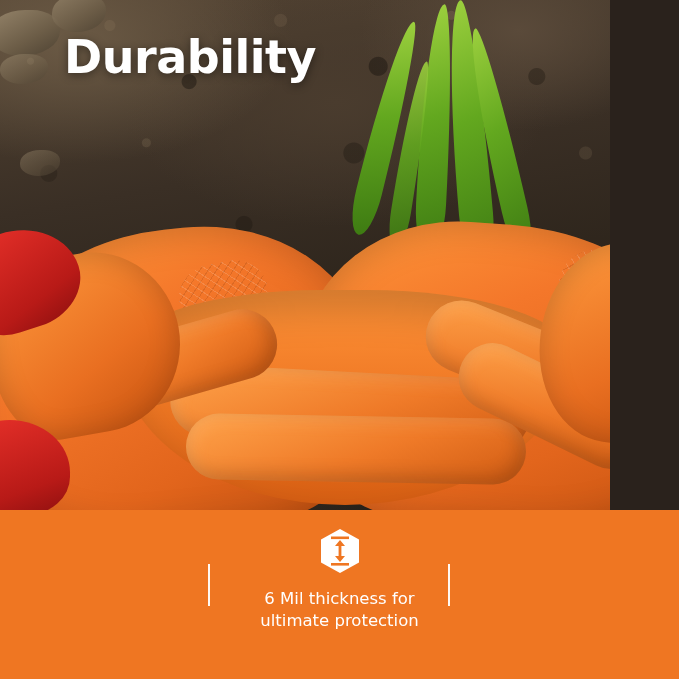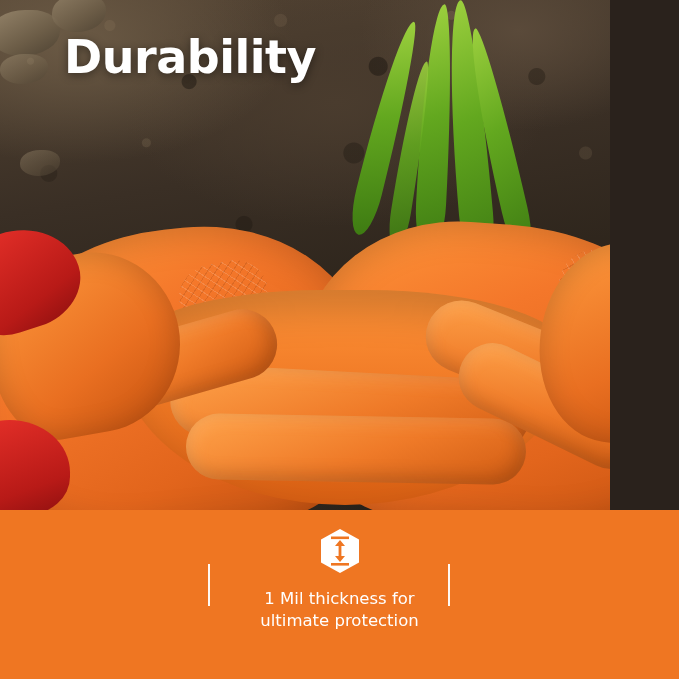--- a/index.html
+++ b/index.html
@@ -272,21 +272,21 @@
   <div class="banner">
     <div class="features">
 
       <div class="feature">
         <svg class="ic" viewBox="0 0 42 46">
           <path d="M21 1 L40 11.5 L40 34.5 L21 45 L2 34.5 L2 11.5 Z" fill="#ffffff"></path>
           <path d="M21 12 L26 18 L22.4 18 L22.4 28 L26 28 L21 34 L16 28 L19.6 28 L19.6 18 L16 18 Z" fill="#ef7622"></path>
           <rect x="12" y="8.5" width="18" height="2.6" fill="#ef7622"></rect>
           <rect x="12" y="35" width="18" height="2.6" fill="#ef7622"></rect>
         </svg>
-        <p>1 Mil thickness for ultimate protection</p>
+        <p>6 Mil thickness for ultimate protection</p>
       </div>
 
 
 
       <div class="divider div1"></div>
       <div class="divider div2"></div>
     </div>
   </div>
 
 </div>

